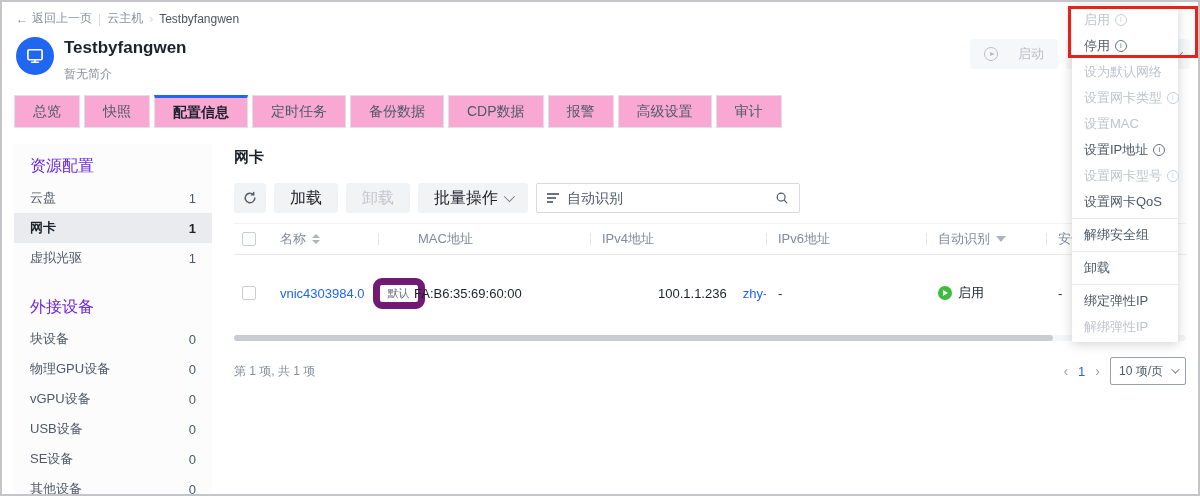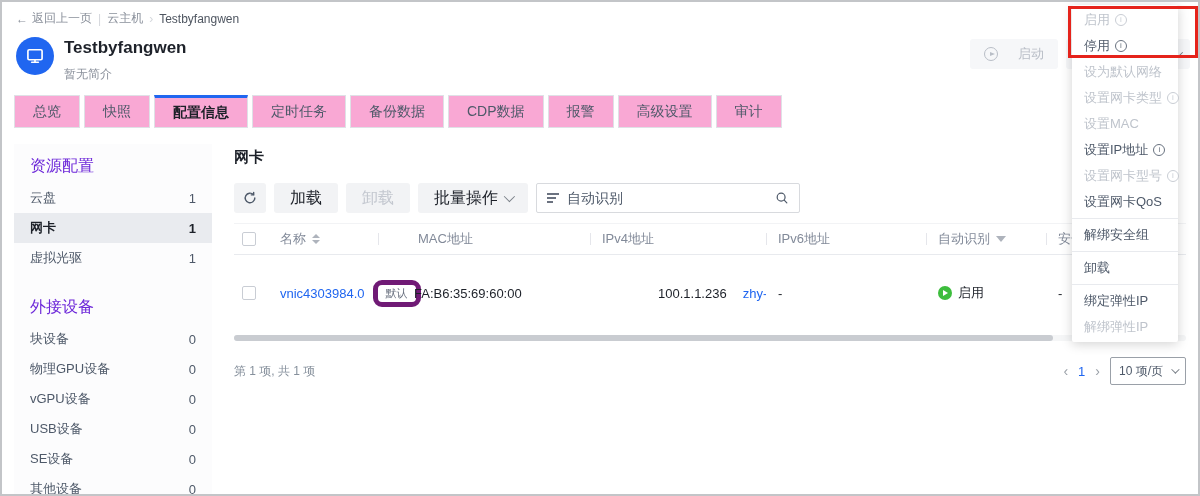--- a/index.html
+++ b/index.html
@@ -74,21 +74,21 @@
   .c-ipv6 { width:160px; flex:0 0 160px; }
   .c-status { width:120px; flex:0 0 120px; }
   .c-sec { flex:1; }
   .checkbox { width:14px; height:14px; border:1px solid #c9cdd4; border-radius:2px; background:#fff; cursor:pointer; }
   .sort-ico { display:inline-flex; flex-direction:column; gap:2px; margin-left:6px; }
   .sort-ico b { width:0; height:0; border-left:4px solid transparent; border-right:4px solid transparent; display:block; }
   .sort-ico b.up { border-bottom:4px solid #aeb3bc; }
   .sort-ico b.dn { border-top:4px solid #aeb3bc; }
   .funnel { margin-left:6px; width:0; height:0; border-left:5px solid transparent; border-right:5px solid transparent; border-top:6px solid #aeb3bc; display:inline-block; }
   .link { color:#2066f0; cursor:pointer; }
-  .badge { margin-left:8px; border:5px solid #701a75; border-radius:9px; color:#6b7280; font-size:11px; padding:1px 8px; background:#fff; }
+  .badge { margin-left:8px; border:7px solid #701a75; border-radius:9px; color:#6b7280; font-size:11px; padding:1px 8px; background:#fff; }
   .ipv4-cell { display:flex; flex-direction:row; gap:16px; align-items:center; }
   .ipv4-line1 { margin-left:56px; }
   .status-cell { display:flex; align-items:center; gap:6px; }
   .status-dot { width:14px; height:14px; border-radius:50%; background:#3dbd3d; position:relative; flex:0 0 14px; }
   .status-dot::after { content:""; position:absolute; left:5px; top:3.5px; border-left:5px solid #fff; border-top:3.5px solid transparent; border-bottom:3.5px solid transparent; }
 
   
   .hscroll { height:6px; margin-top:4px; border-radius:3px; background:#f5f6f7; position:relative; }
   .hscroll .thumb { position:absolute; left:0; top:0; height:6px; width:86%; background:#c9ccd1; border-radius:3px; cursor:grab; }
 

